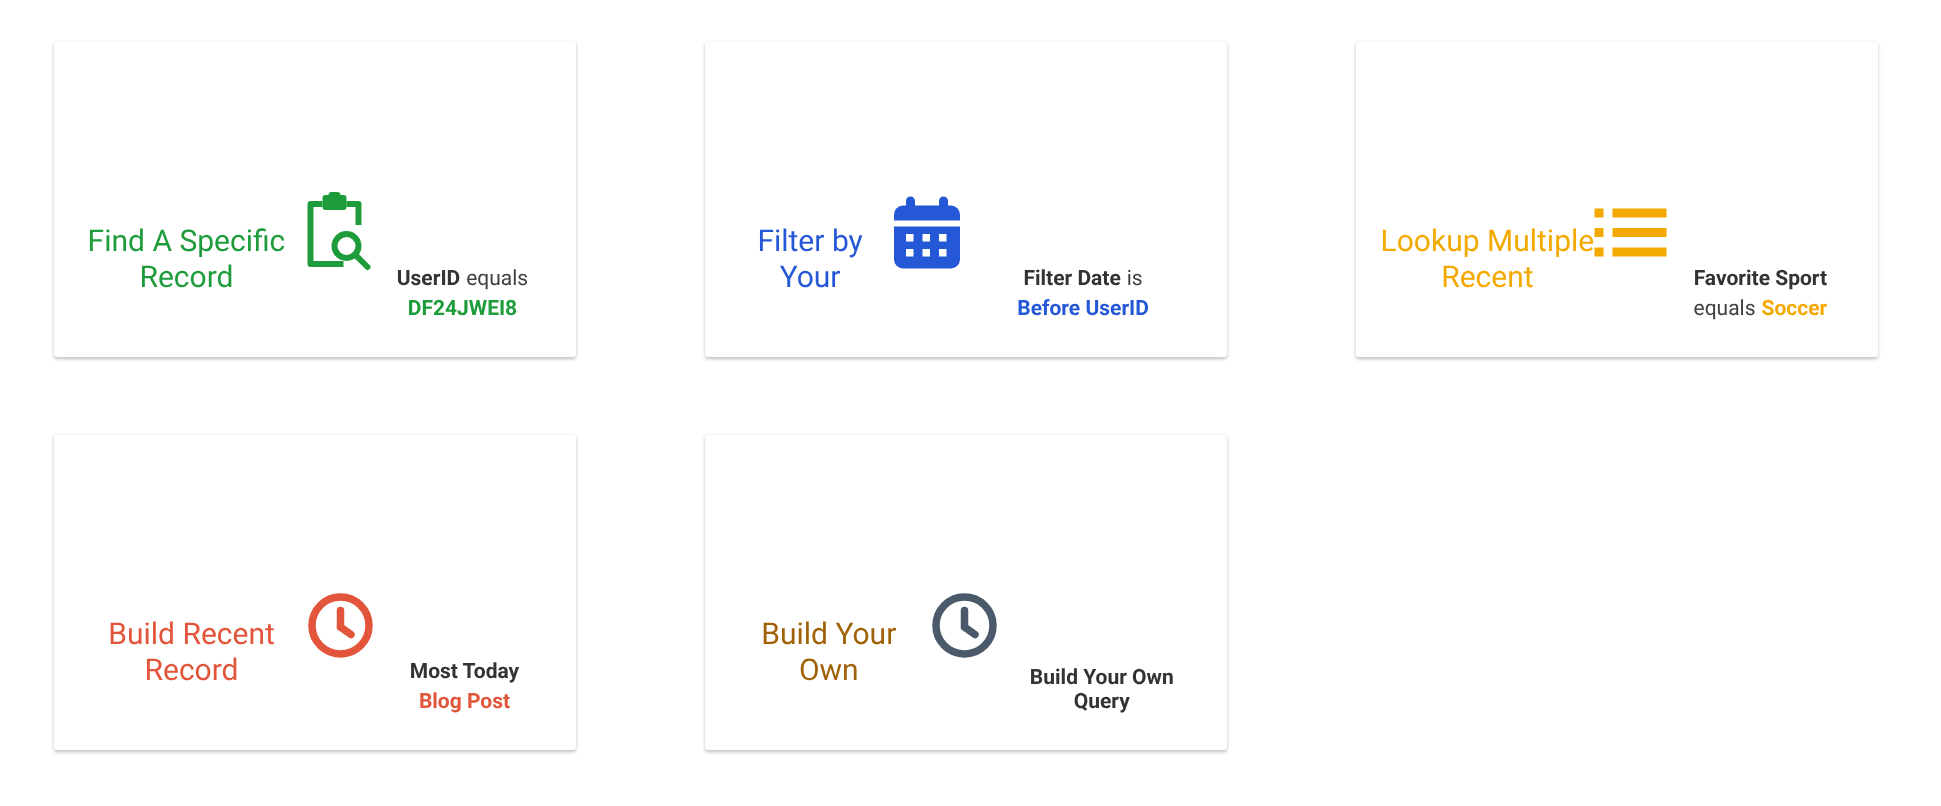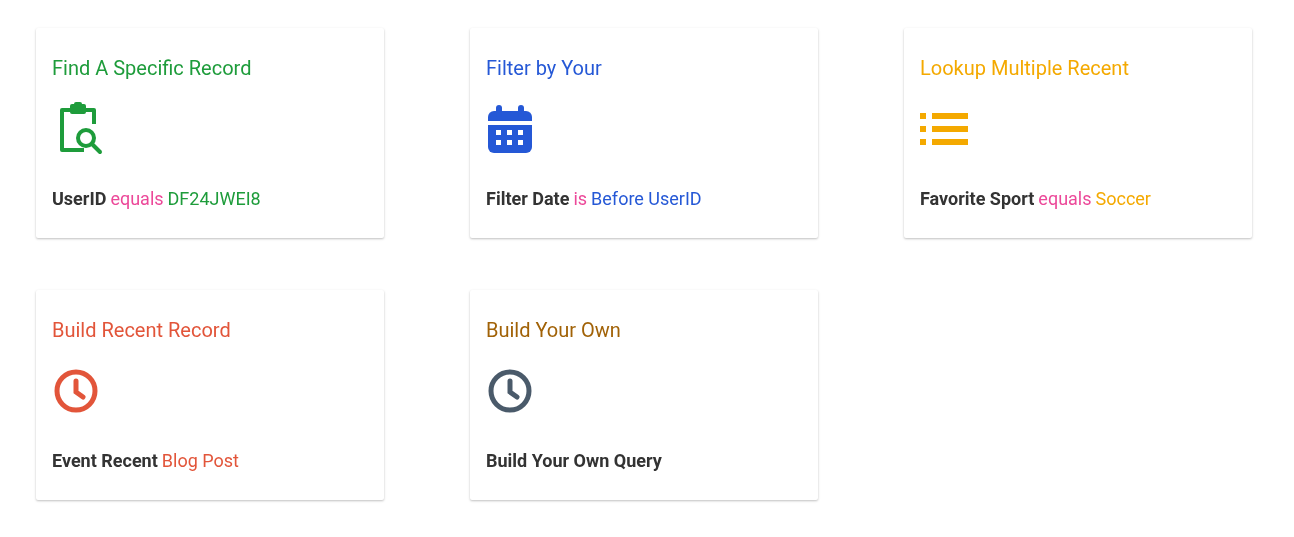--- a/index.html
+++ b/index.html
@@ -14,50 +14,49 @@
     flex-wrap: wrap;
     gap: 52px 86px;
   }
   .card {
     width: 348px;
     height: 210px;
     background: #fff;
     box-shadow: 0 1px 3px rgba(0,0,0,0.12), 0 1px 2px rgba(0,0,0,0.14);
     border-radius: 2px;
     display: flex;
-    flex-direction: column;
-    align-items: flex-start;
+    align-items: flex-end;
     padding: 28px 16px 24px 16px;
     cursor: pointer;
   }
   .card-title {
     font-size: 20px;
     font-weight: 400;
     margin-bottom: 18px;
     text-align: center;
   }
   .card-icon {
     height: 62px;
     display: flex;
     align-items: center;
     justify-content: center;
     margin-bottom: 28px;
   }
   .card-desc {
-    font-size: 18px;
+    font-size: 14px;
     text-align: center;
     display: flex;
     gap: 4px;
     flex-wrap: wrap;
     justify-content: center;
     align-items: baseline;
   }
   .desc-field { font-weight: 700; color: #333; }
-  .desc-op { color: #ec4899; }
-  .desc-val { font-weight: 400; }
+  .desc-op { color: #404040; }
+  .desc-val { font-weight: 700; }
 
   
   .c-green .card-title, .c-green .desc-val { color: #1e9c3b; }
   .c-green svg { fill: #1e9c3b; stroke: #1e9c3b; }
 
   .c-blue .card-title, .c-blue .desc-val { color: #2558d6; }
   .c-blue svg { fill: #2558d6; }
 
   .c-amber .card-title, .c-amber .desc-val { color: #f4a900; }
   .c-amber .list-bar { background: #f4a900; }
@@ -157,21 +156,21 @@
 
   <div class="card c-red">
     <div class="card-title">Build Recent Record</div>
     <div class="card-icon">
       <svg width="48" height="48" viewBox="0 0 48 48" fill="none" stroke-width="5">
         <circle cx="24" cy="24" r="19"></circle>
         <path d="M24 14 v11 l7 5" stroke-linecap="round"></path>
       </svg>
     </div>
     <div class="card-desc">
-      <span class="desc-field">Event Recent</span>
+      <span class="desc-field">Most Today</span>
       <span class="desc-val">Blog Post</span>
     </div>
   </div>
 
   <div class="card c-slate">
     <div class="card-title">Build Your Own</div>
     <div class="card-icon">
       <svg width="48" height="48" viewBox="0 0 48 48" fill="none" stroke-width="5">
         <circle cx="24" cy="24" r="19"></circle>
         <path d="M24 14 v11 l7 5" stroke-linecap="round"></path>

